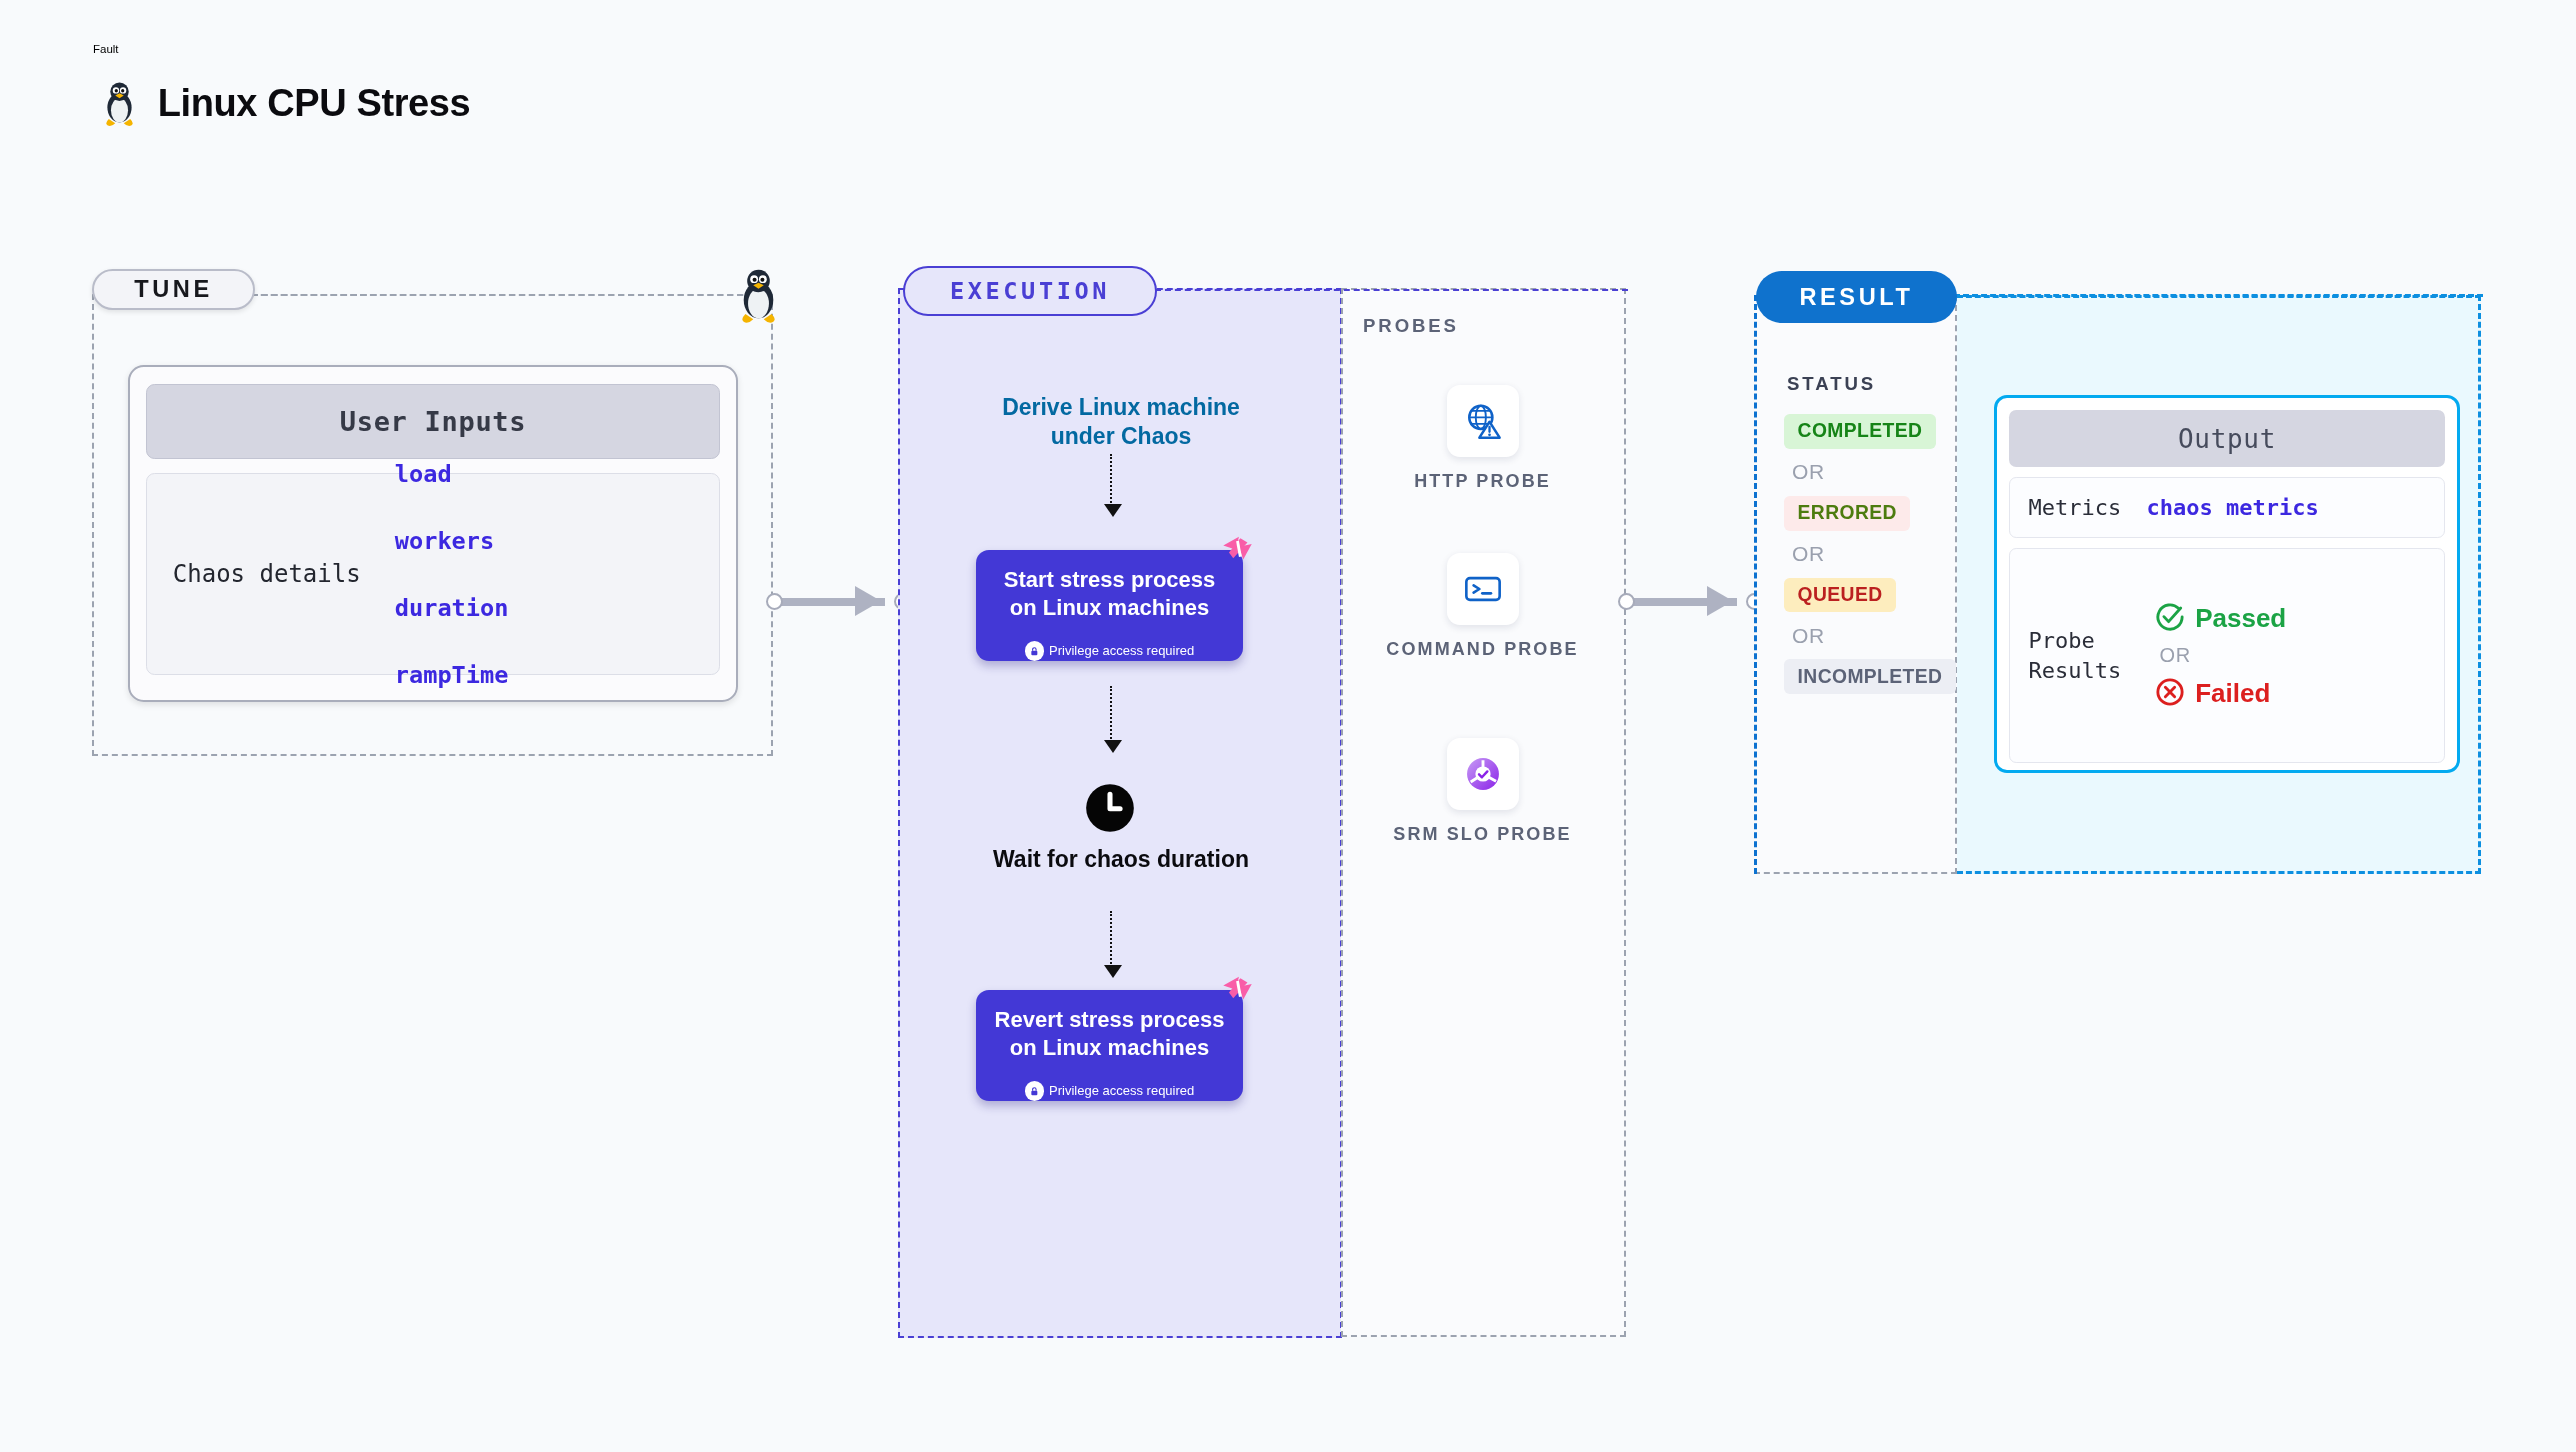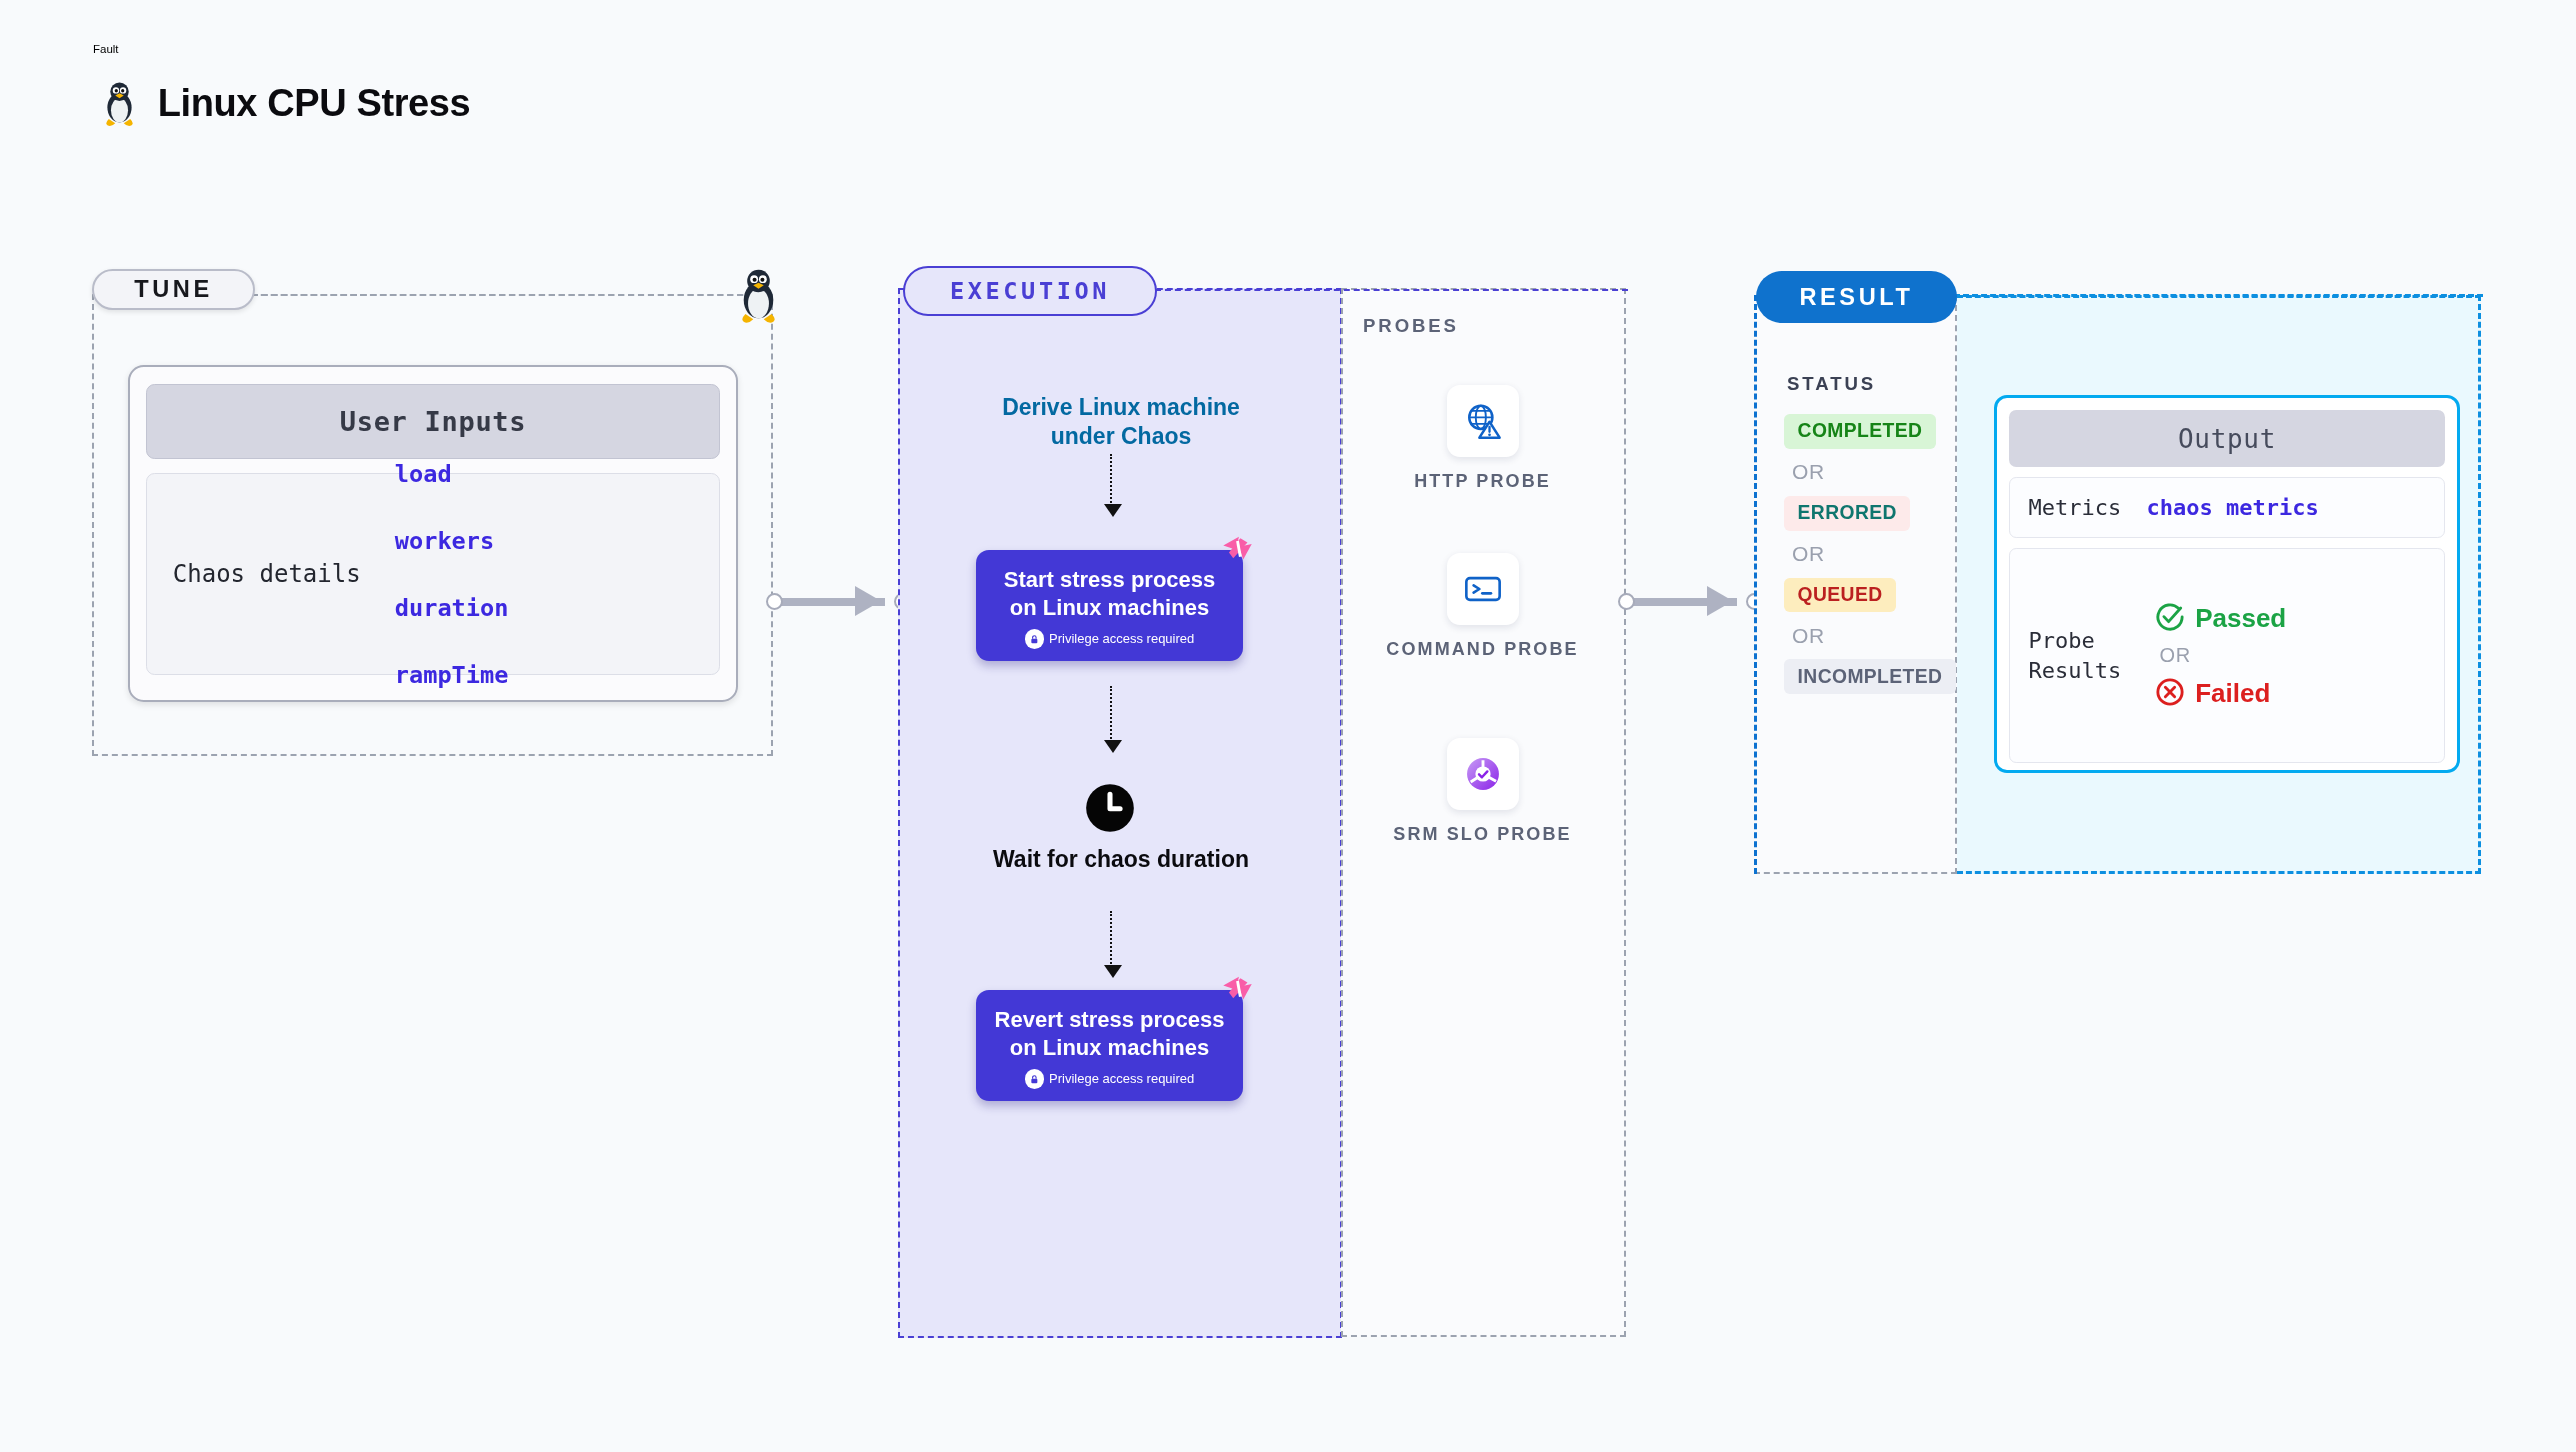--- a/index.html
+++ b/index.html
@@ -196,21 +196,21 @@
   }
   #node-start { top: 550px; height: 111px; }
   #node-revert { top: 990px; height: 111px; }
   .exec-node-title {
     font-size: 22px;
     font-weight: 700;
     color: #ffffff;
     line-height: 1.26;
   }
   .exec-node-priv {
-    margin-top: 8px;
+    margin-top: 20px;
     display: flex;
     align-items: center;
     justify-content: center;
     gap: 5px;
     font-size: 13px;
     color: #ffffff;
     font-weight: 400;
   }
   .lock-icon {
     width: 19.3px; height: 19.3px;
@@ -691,21 +691,21 @@
 <div id="result-status-panel"></div>
 <div id="result-status-leftborder"></div>
 <div id="result-output-panel"></div>
 <div id="result-dash"></div>
 <div id="result-pill">RESULT</div>
 
 <div id="status-label">STATUS</div>
 <div id="status-list">
   <span class="status-badge" style="background:#d8f5d6;color:#168417;">COMPLETED</span>
   <span class="status-or">OR</span>
-  <span class="status-badge" style="background:#fdeaea;color:#0f766e;">ERRORED</span>
+  <span class="status-badge" style="background:#fdeaea;color:#4d7c0f;">ERRORED</span>
   <span class="status-or">OR</span>
   <span class="status-badge" style="background:#fdedbe;color:#bb2020;">QUEUED</span>
   <span class="status-or">OR</span>
   <span class="status-badge" style="background:#eceef4;color:#5c6377;">INCOMPLETED</span>
 </div>
 
 <div id="output-card">
   <div id="output-header">Output</div>
   <div id="metrics-row">
     <div id="metrics-label">Metrics</div>

